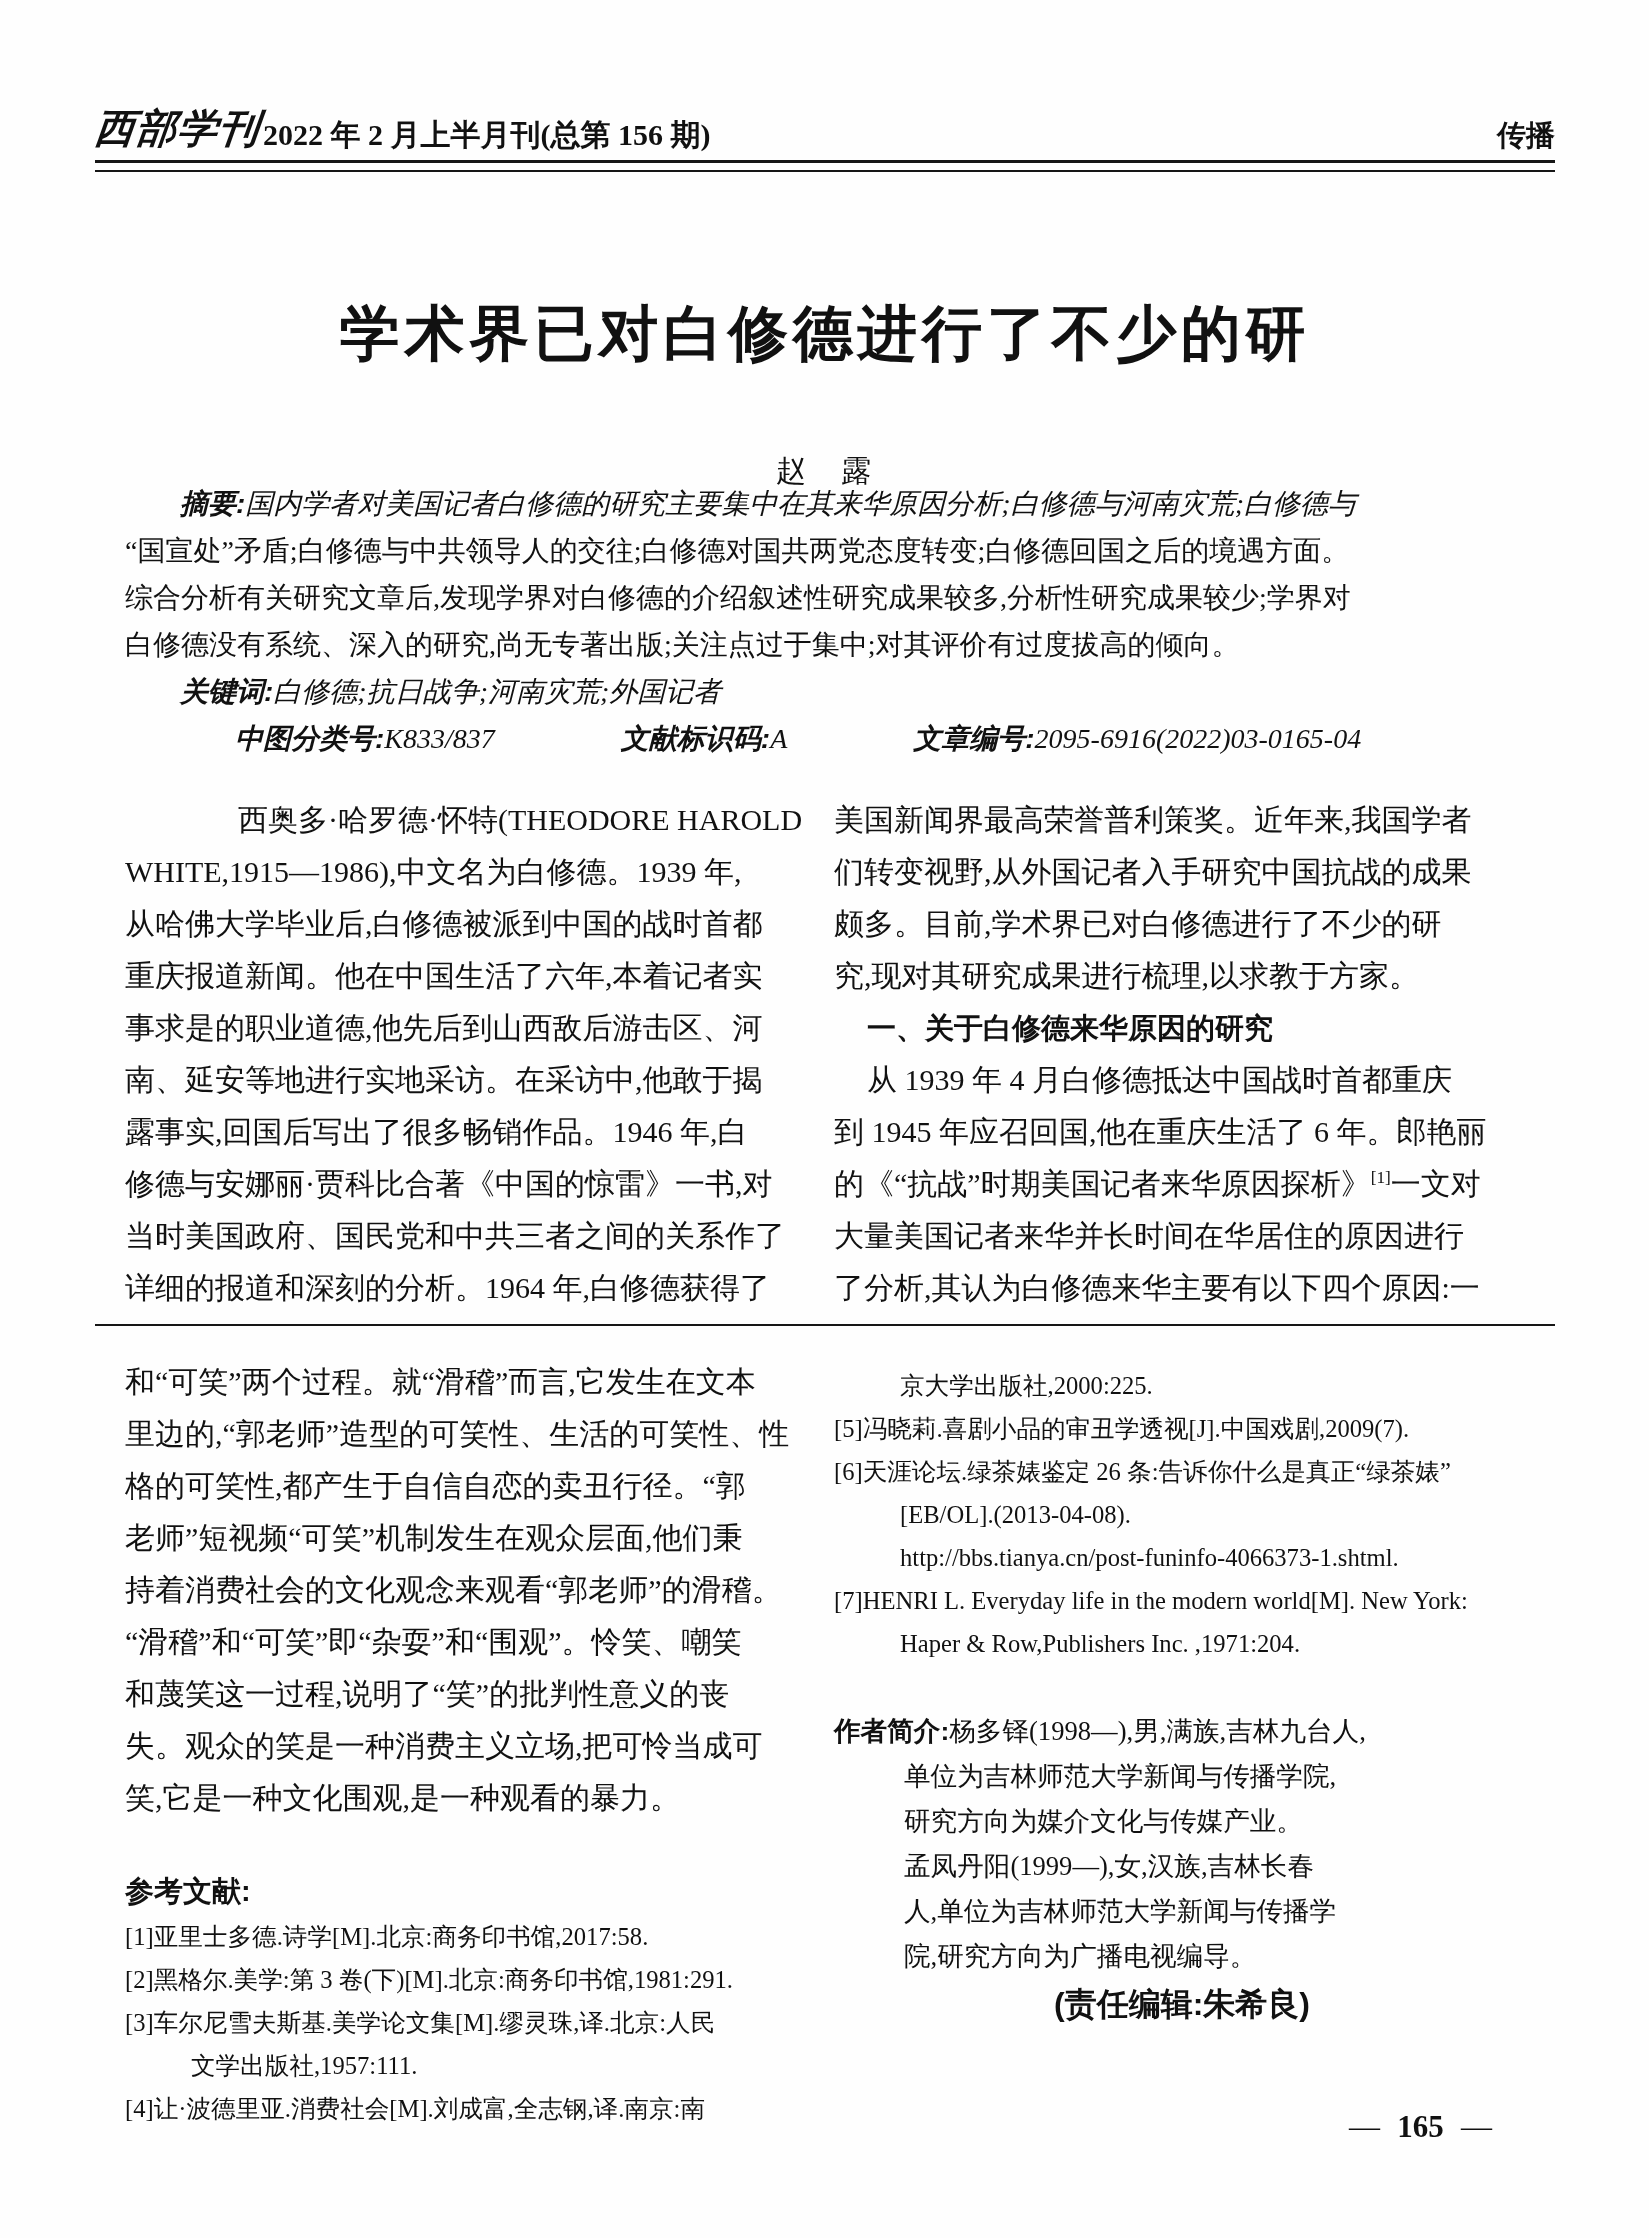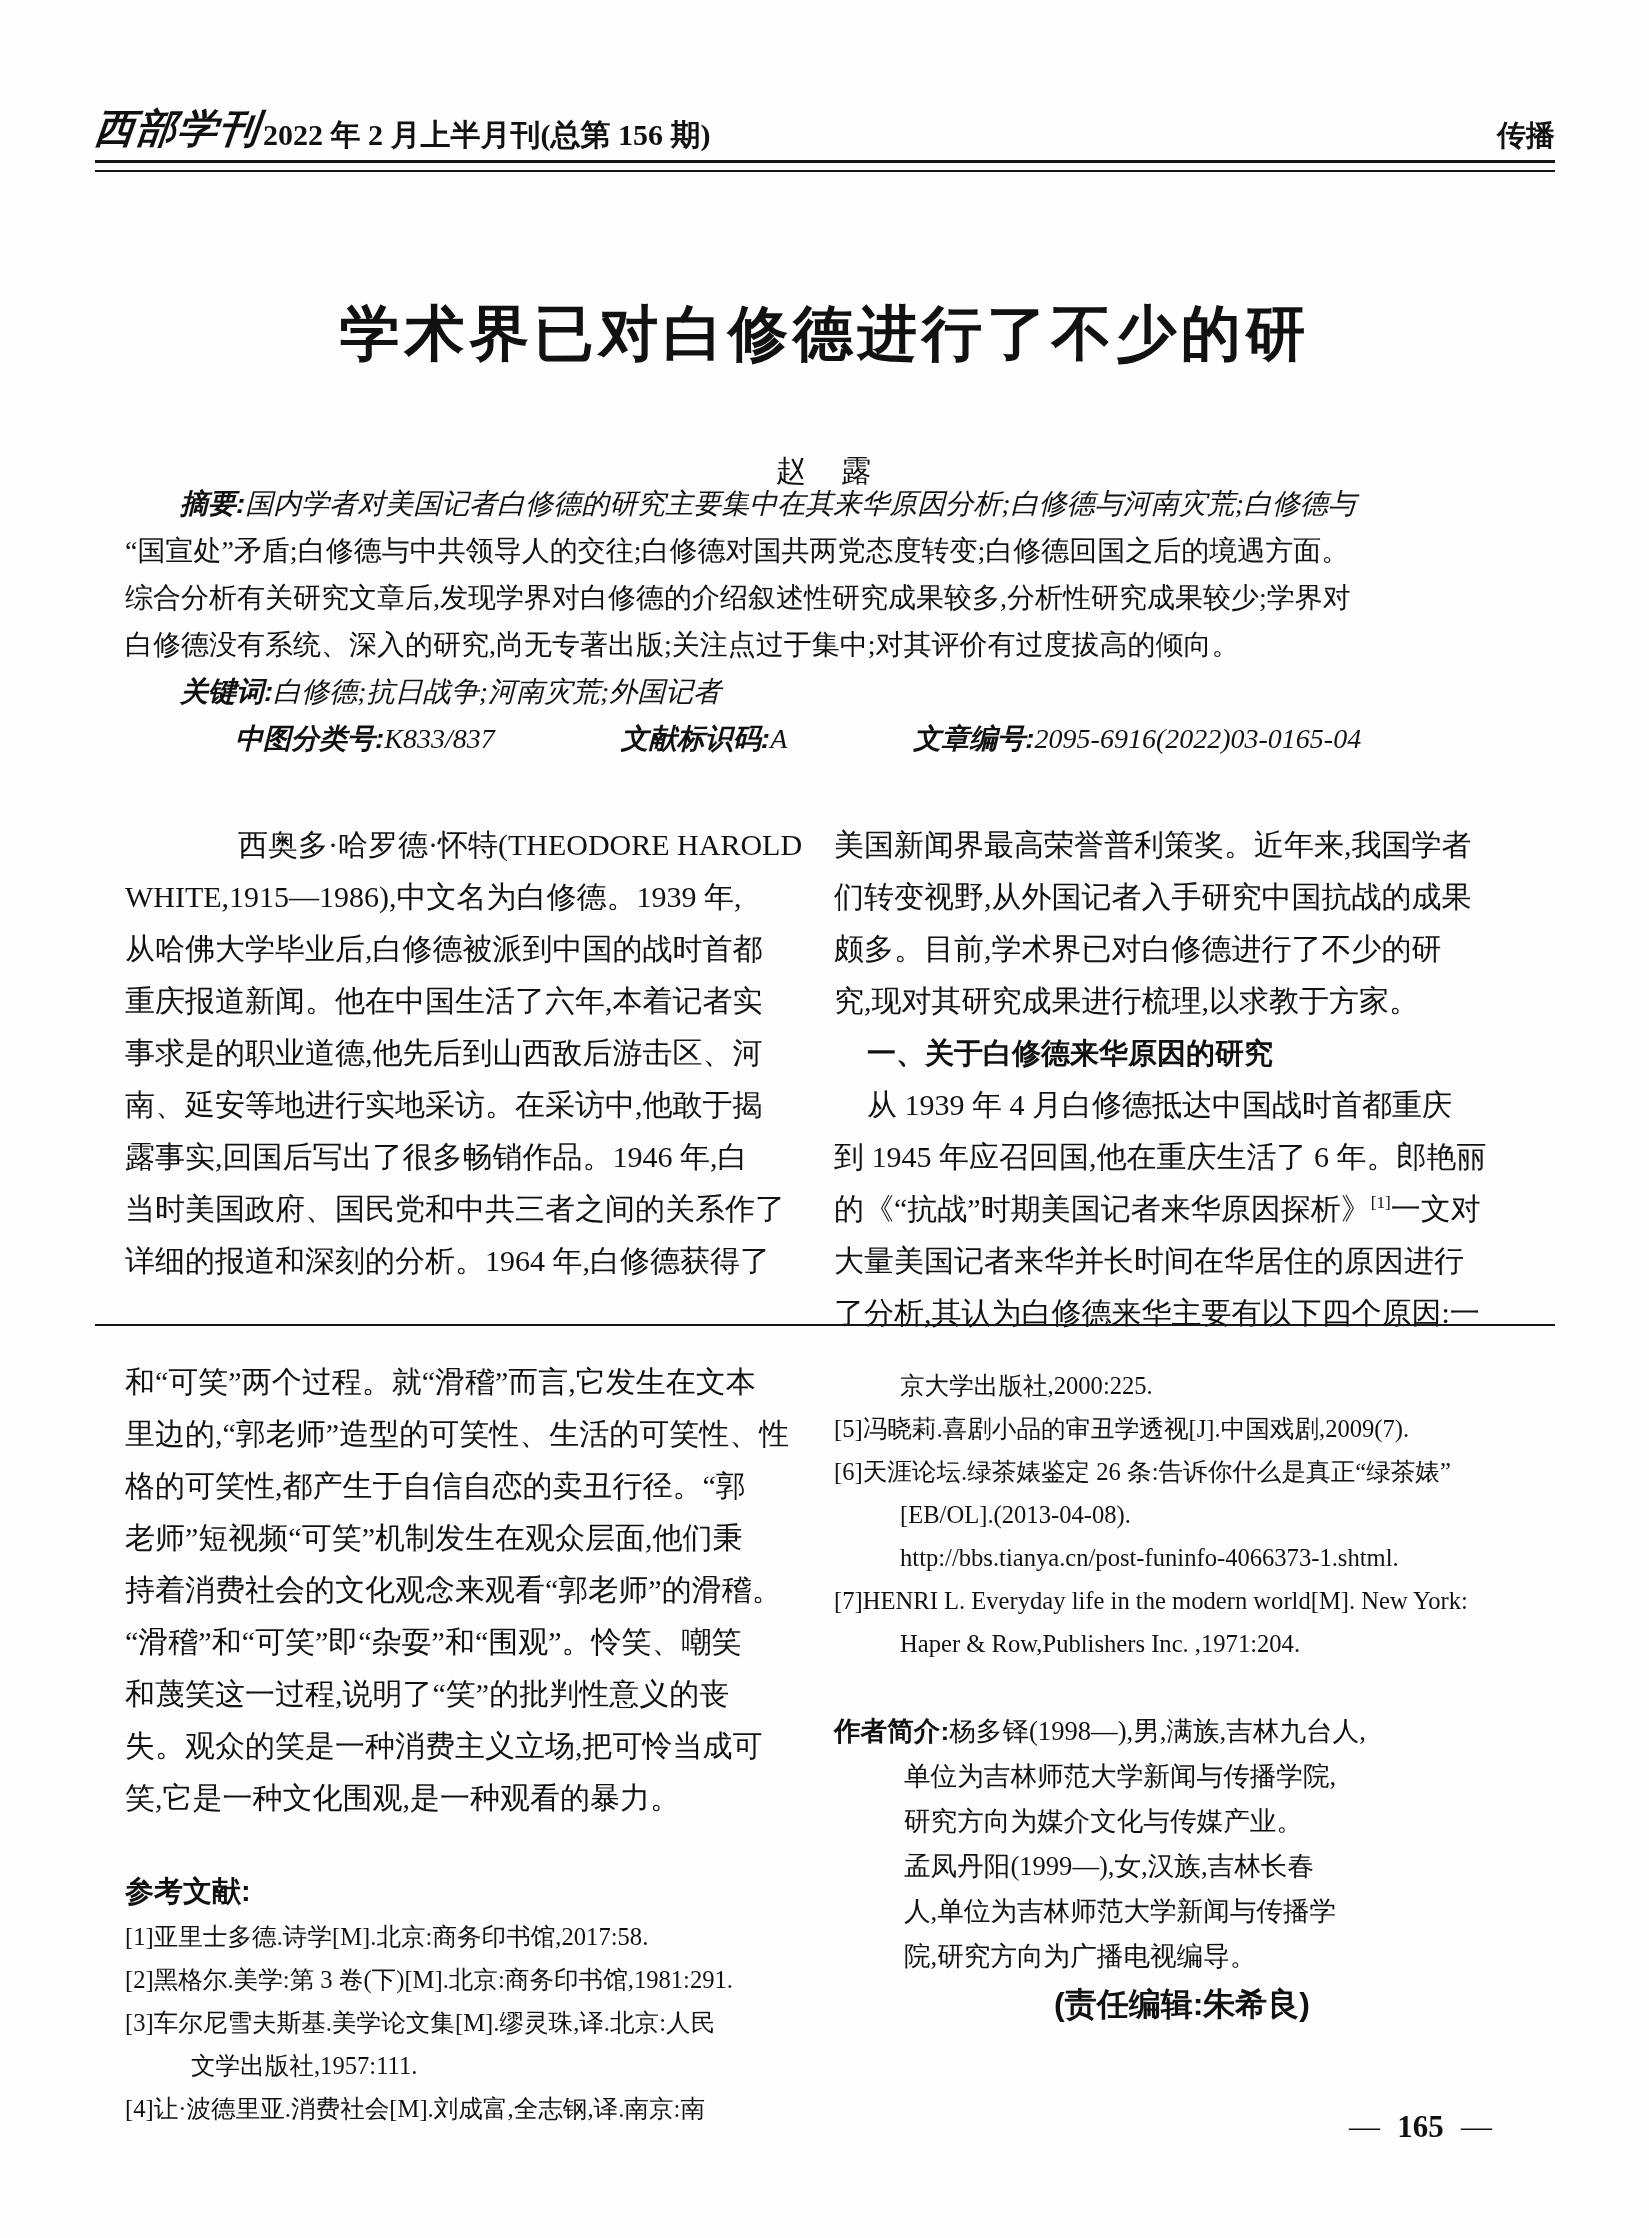--- a/index.html
+++ b/index.html
@@ -45,21 +45,21 @@
   .frontmatter {
     position: absolute; left: 125px; width: 1404px; top: 480px;
     font-size: 28px; line-height: 47px;
   }
   .fm-line { white-space: nowrap; }
   .ti2 { text-indent: 55px; font-style: italic; }
   .fm-label { font-weight: bold; font-family: "Liberation Sans", "DejaVu Sans", sans-serif; }
   .meta-group { display: inline-block; margin-right: 64px; }
 
   
-  .cols-top { position: absolute; top: 819px; left: 125px; width: 1404px; height: 525px; }
+  .cols-top { position: absolute; top: 794px; left: 125px; width: 1404px; height: 525px; }
   .col-left  { position: absolute; left: 0; top: 0; width: 681px; }
   .col-right { position: absolute; left: 709px; top: 0; width: 695px; }
   .body-line { font-size: 30px; line-height: 52px; white-space: nowrap; }
   .ind-first { text-indent: 113px; }
   .ind-para  { text-indent: 33px; }
   .sec-heading {
     font-family: "Liberation Sans", "DejaVu Sans", sans-serif;
     font-weight: bold; font-size: 29px; line-height: 52px; text-indent: 33px;
     white-space: nowrap;
   }
@@ -132,20 +132,21 @@
 
   <div class="cols-top">
     <div class="col-left">
       <div class="body-line ind-first">西奥多·哈罗德·怀特(THEODORE HAROLD</div>
       <div class="body-line">WHITE,1915—1986),中文名为白修德。1939 年,</div>
       <div class="body-line">从哈佛大学毕业后,白修德被派到中国的战时首都</div>
       <div class="body-line">重庆报道新闻。他在中国生活了六年,本着记者实</div>
       <div class="body-line">事求是的职业道德,他先后到山西敌后游击区、河</div>
       <div class="body-line">南、延安等地进行实地采访。在采访中,他敢于揭</div>
       <div class="body-line">露事实,回国后写出了很多畅销作品。1946 年,白</div>
+      <div class="body-line">修德与安娜丽·贾科比合著《中国的惊雷》一书,对</div>
       <div class="body-line">当时美国政府、国民党和中共三者之间的关系作了</div>
       <div class="body-line">详细的报道和深刻的分析。1964 年,白修德获得了</div>
     </div>
     <div class="col-right">
       <div class="body-line">美国新闻界最高荣誉普利策奖。近年来,我国学者</div>
       <div class="body-line">们转变视野,从外国记者入手研究中国抗战的成果</div>
       <div class="body-line">颇多。目前,学术界已对白修德进行了不少的研</div>
       <div class="body-line">究,现对其研究成果进行梳理,以求教于方家。</div>
       <div class="sec-heading">一、关于白修德来华原因的研究</div>
       <div class="body-line ind-para">从 1939 年 4 月白修德抵达中国战时首都重庆</div>

